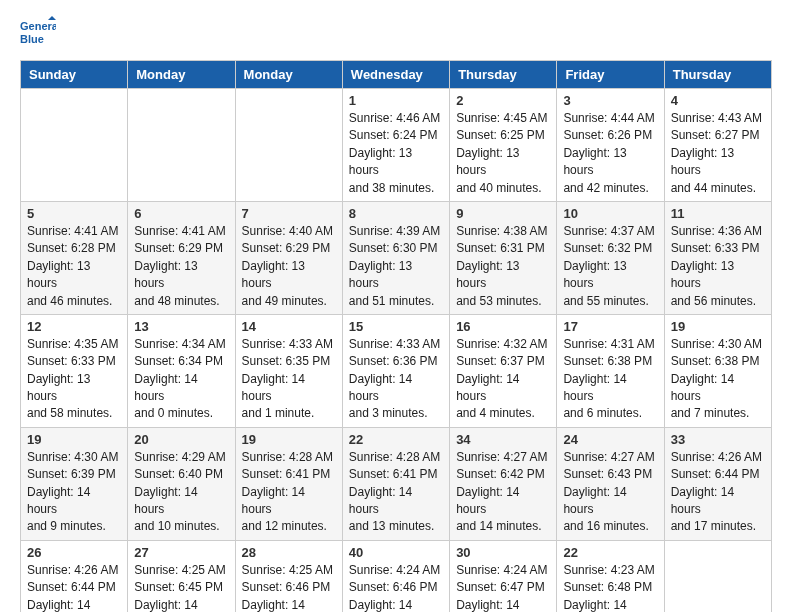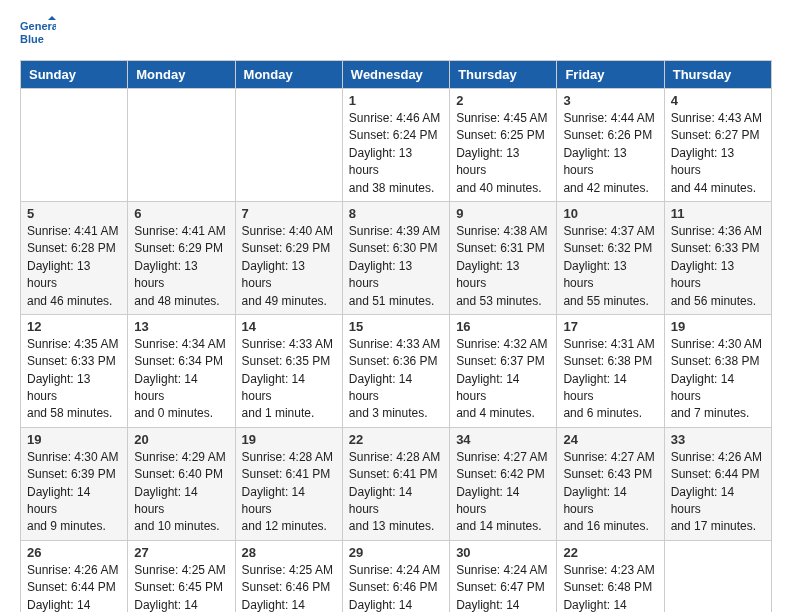--- a/index.html
+++ b/index.html
@@ -227,21 +227,21 @@
           </td>
           <td class="">
             <div class="day-number">27</div>
             <div class="day-info">Sunrise: 4:25 AM<br>Sunset: 6:45 PM<br>Daylight: 14 hours<br>and 19 minutes.</div>
           </td>
           <td class="">
             <div class="day-number">28</div>
             <div class="day-info">Sunrise: 4:25 AM<br>Sunset: 6:46 PM<br>Daylight: 14 hours<br>and 21 minutes.</div>
           </td>
           <td class="">
-            <div class="day-number">29</div>
+            <div class="day-number">40</div>
             <div class="day-info">Sunrise: 4:24 AM<br>Sunset: 6:46 PM<br>Daylight: 14 hours<br>and 22 minutes.</div>
           </td>
           <td class="">
             <div class="day-number">30</div>
             <div class="day-info">Sunrise: 4:24 AM<br>Sunset: 6:47 PM<br>Daylight: 14 hours<br>and 23 minutes.</div>
           </td>
           <td class="">
             <div class="day-number">22</div>
             <div class="day-info">Sunrise: 4:23 AM<br>Sunset: 6:48 PM<br>Daylight: 14 hours<br>and 24 minutes.</div>
           </td>

